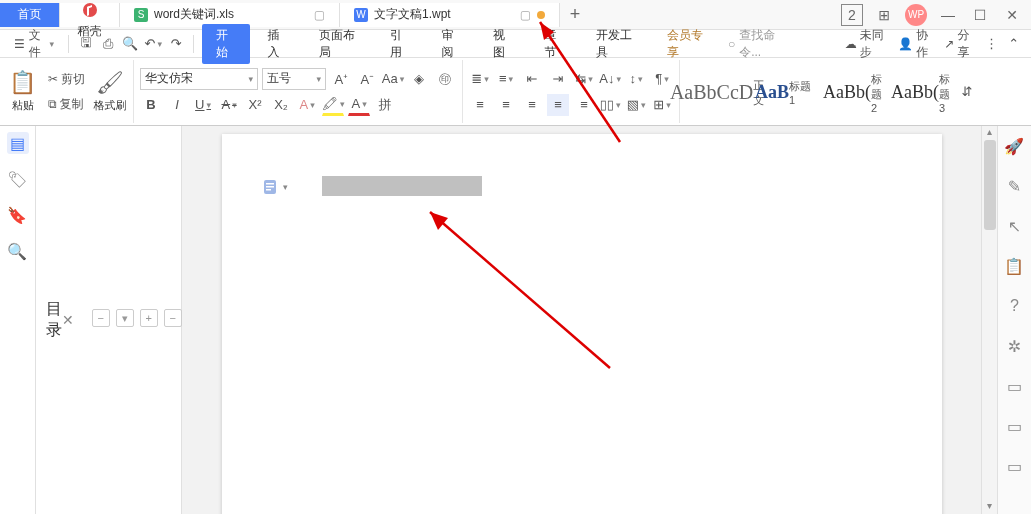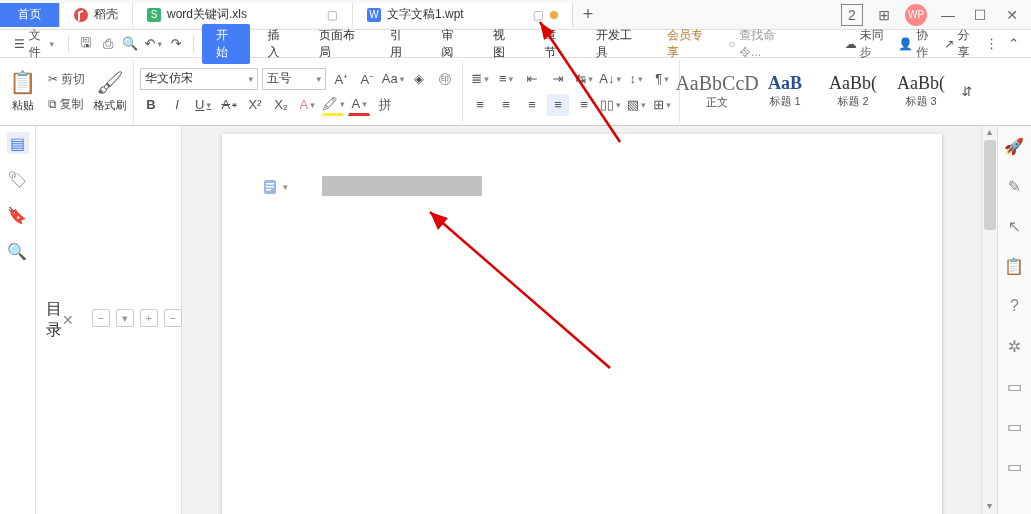--- a/index.html
+++ b/index.html
@@ -2,21 +2,21 @@
 <html><head>
 <meta charset="utf-8">
 <style>
 * { margin: 0; padding: 0; box-sizing: border-box; font-family: "Microsoft YaHei", sans-serif; }
 body { width: 1031px; height: 514px; background: #fff; overflow: hidden; font-size: 12px; color: #333; position: relative; }
 
 
 .titlebar { height: 30px; display: flex; align-items: center; border-bottom: 1px solid #e0e0e0; background: #f8f8f8; }
 .tab { height: 24px; display: flex; align-items: center; padding: 0 14px; gap: 6px; border-right: 1px solid #e0e0e0; cursor: pointer; background: #fff; }
 .tab.home { background: #457cf7; color: #fff; min-width: 60px; justify-content: center; }
-.tab.docer { min-width: 60px; }
+.tab.docer { min-width: 60px; flex-direction: column; }
 .tab .ticon { width: 14px; height: 14px; display: flex; align-items: center; justify-content: center; }
 .tab.wide { min-width: 220px; }
 .tab.active { background: #fff; }
 .dk-icon { width:14px; height:14px; background:#e34b4b; border-radius:50%; position:relative; }
 .dk-icon::after { content:""; position:absolute; left:4px; top:3px; width:3px; height:7px; border:2px solid #fff; border-right:none; border-bottom:none; transform: skewY(-20deg); }
 .xls-icon { width:14px; height:14px; background:#3cb371; color:#fff; font-size:10px; line-height:14px; text-align:center; border-radius:2px; }
 .wpt-icon { width:14px; height:14px; background:#457cf7; color:#fff; font-size:10px; line-height:14px; text-align:center; border-radius:2px; }
 .tab-small-icon { color:#aaa; font-size:12px; }
 .unsaved-dot { width:8px; height:8px; background:#f2a93b; border-radius:50%; }
 .titlebar .spacer { flex:1; }
@@ -45,21 +45,21 @@
 .rcol .big-icon { font-size:22px; color:#666; }
 .rcol .lbl { font-size:11px; color:#333; }
 .rrows { display:flex; flex-direction:column; gap:4px; justify-content:center; }
 .rrow { display:flex; align-items:center; gap:4px; }
 .ritem { display:flex; align-items:center; gap:3px; padding:2px 4px; cursor:pointer; color:#555; border-radius:2px; }
 .combo { display:flex; align-items:center; border:1px solid #ccc; height:22px; padding:0 4px; gap:4px; background:#fff; cursor:pointer; }
 .combo.font { width:118px; }
 .combo.size { width:64px; }
 .btn-sq { width:22px; height:22px; display:flex; align-items:center; justify-content:center; border:1px solid transparent; cursor:pointer; color:#555; font-size:13px; }
 .style-gallery { display:flex; align-items:stretch; gap:6px; }
-.style-item { display:flex; flex-direction:column; align-items:center; justify-content:center; width:62px; border:1px solid transparent; cursor:pointer; padding:2px 0; }
+.style-item { display:flex; flex-direction:row; align-items:center; justify-content:center; width:62px; border:1px solid transparent; cursor:pointer; padding:2px 0; }
 .style-item .preview { font-family: "Times New Roman", serif; font-size:18px; color:#333; line-height:1; }
 .style-item .preview.big { font-size:18px; font-weight:bold; color:#2a4f8f; }
 .style-item .preview.med { font-size:20px; color:#666; }
 .style-item .sl { font-size:11px; color:#555; margin-top:2px; }
 
 
 .body-area { display:flex; height:calc(514px - 30px - 28px - 68px); }
 .left-rail { width:36px; border-right:1px solid #e0e0e0; display:flex; flex-direction:column; align-items:center; padding-top:6px; gap:14px; }
 .left-rail .lr-icon { width:22px; height:22px; display:flex; align-items:center; justify-content:center; color:#888; cursor:pointer; font-size:16px; }
 .left-rail .lr-icon.active { background:#e8eefc; color:#457cf7; border-radius:3px; }

